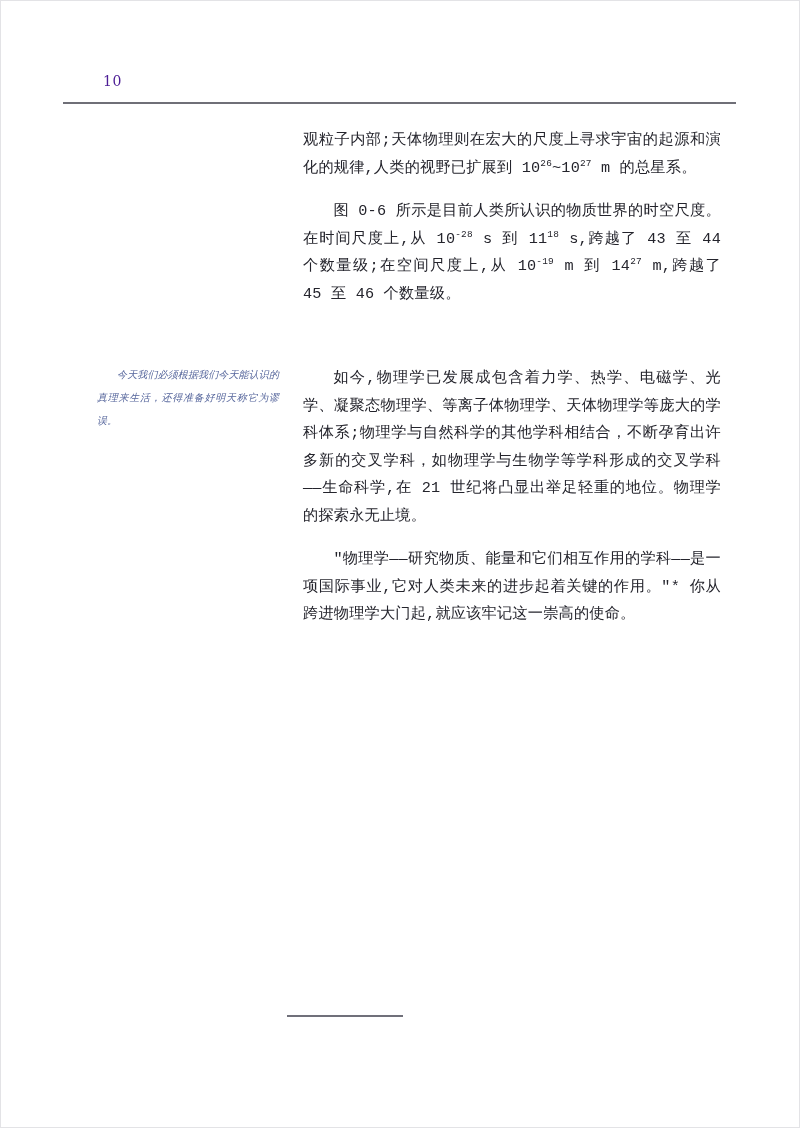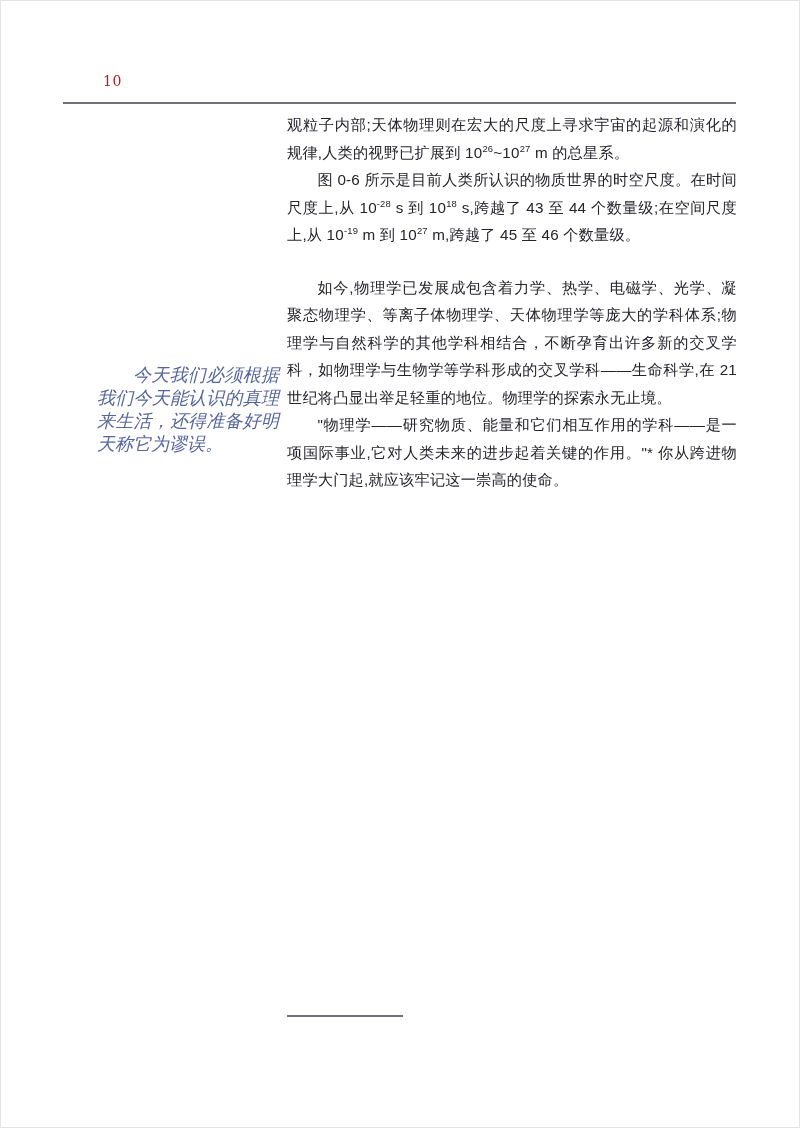--- a/index.html
+++ b/index.html
@@ -19,48 +19,48 @@
     border: 1px solid #e3e3e6;
     overflow: hidden;
   }
 
   
   .page-number {
     position: absolute;
     left: 102px;
     top: 72px;
     font-size: 14px;
-    color: #b91c1c;
+    color: #4c1d95;
     letter-spacing: 0.5px;
     font-family: "DejaVu Serif", "Liberation Serif", serif;
   }
   .header-rule {
     position: absolute;
     left: 62px;
     top: 101px;
     width: 673px;
     height: 2px;
     background: #6f6f77;
   }
 
   
   .body-column {
     position: absolute;
     left: 286px;
     top: 110px;
     width: 450px;
   }
   .para {
-    font-family: Liberation Sans, sans-serif;
+    font-family: Liberation Mono, monospace;
     font-size: 15.2px;
     line-height: 27.5px;
     color: #24242c;
     text-align: justify;
     text-justify: inter-ideograph;
-    margin: 0;
+    margin: 16px;
     letter-spacing: 0.2px;
   }
   .para.indent {
     text-indent: 2em;
   }
   .para-gap {
     height: 25px;
   }
   .sup {
     font-size: 0.62em;
@@ -70,21 +70,21 @@
 
   
   .margin-quote {
     position: absolute;
     left: 96px;
     top: 362px;
     width: 182px;
     color: #56669c;
     font-family: "DejaVu Serif", "Liberation Serif", serif;
     font-style: italic;
-    font-size: 18px;
+    font-size: 10px;
     line-height: 23px;
     text-align: justify;
     text-justify: inter-ideograph;
   }
   .margin-quote-text {
     text-indent: 2em;
     display: block;
   }
   .margin-quote-attrib {
     display: block;
@@ -118,21 +118,21 @@
 <body>
 
 <div class="page">
 
   <div class="page-number">10</div>
 
   <div class="header-rule"></div>
 
   <div class="body-column" id="body-column">
       <p class="para"><span>观粒子内部;天体物理则在宏大的尺度上寻求宇宙的起源和演化的规律,人类的视野已扩展到 10</span><span class="sup">26</span><span>~10</span><span class="sup">27</span><span> m 的总星系。</span></p>
-      <p class="para indent"><span>图 0-6 所示是目前人类所认识的物质世界的时空尺度。在时间尺度上,从 10</span><span class="sup">-28</span><span> s 到 10</span><span class="sup">18</span><span> s,跨越了 43 至 44 个数量级;在空间尺度上,从 10</span><span class="sup">-19</span><span> m 到 10</span><span class="sup">27</span><span> m,跨越了 45 至 46 个数量级。</span></p>
+      <p class="para indent"><span>图 0-6 所示是目前人类所认识的物质世界的时空尺度。在时间尺度上,从 10</span><span class="sup">-28</span><span> s 到 11</span><span class="sup">18</span><span> s,跨越了 43 至 44 个数量级;在空间尺度上,从 10</span><span class="sup">-19</span><span> m 到 14</span><span class="sup">27</span><span> m,跨越了 45 至 46 个数量级。</span></p>
       <div class="para-gap"></div>
       <p class="para indent"><span>如今,物理学已发展成包含着力学、热学、电磁学、光学、凝聚态物理学、等离子体物理学、天体物理学等庞大的学科体系;物理学与自然科学的其他学科相结合，不断孕育出许多新的交叉学科，如物理学与生物学等学科形成的交叉学科——生命科学,在 21 世纪将凸显出举足轻重的地位。物理学的探索永无止境。</span></p>
       <p class="para indent"><span>"物理学——研究物质、能量和它们相互作用的学科——是一项国际事业,它对人类未来的进步起着关键的作用。"* 你从跨进物理学大门起,就应该牢记这一崇高的使命。</span></p>
     </div>
 
   <div class="margin-quote" style="color: rgb(86, 102, 156);">
     <span class="margin-quote-text">今天我们必须根据我们今天能认识的真理来生活，还得准备好明天称它为谬误。</span>
   </div>
 
   <div class="footnote">

